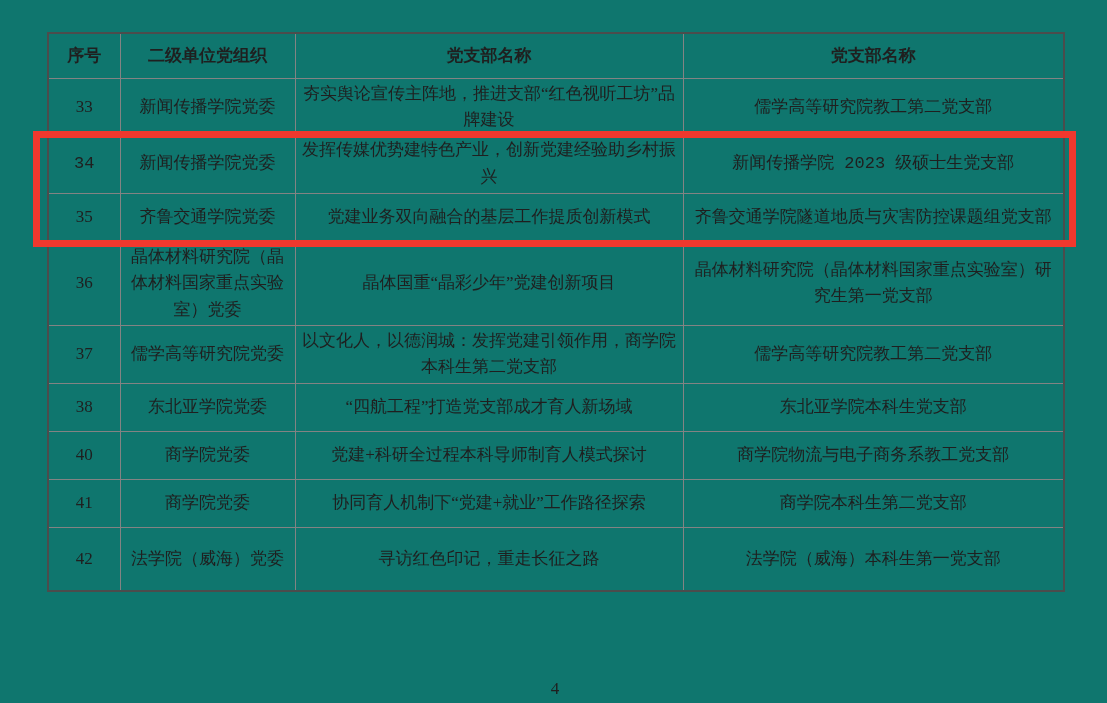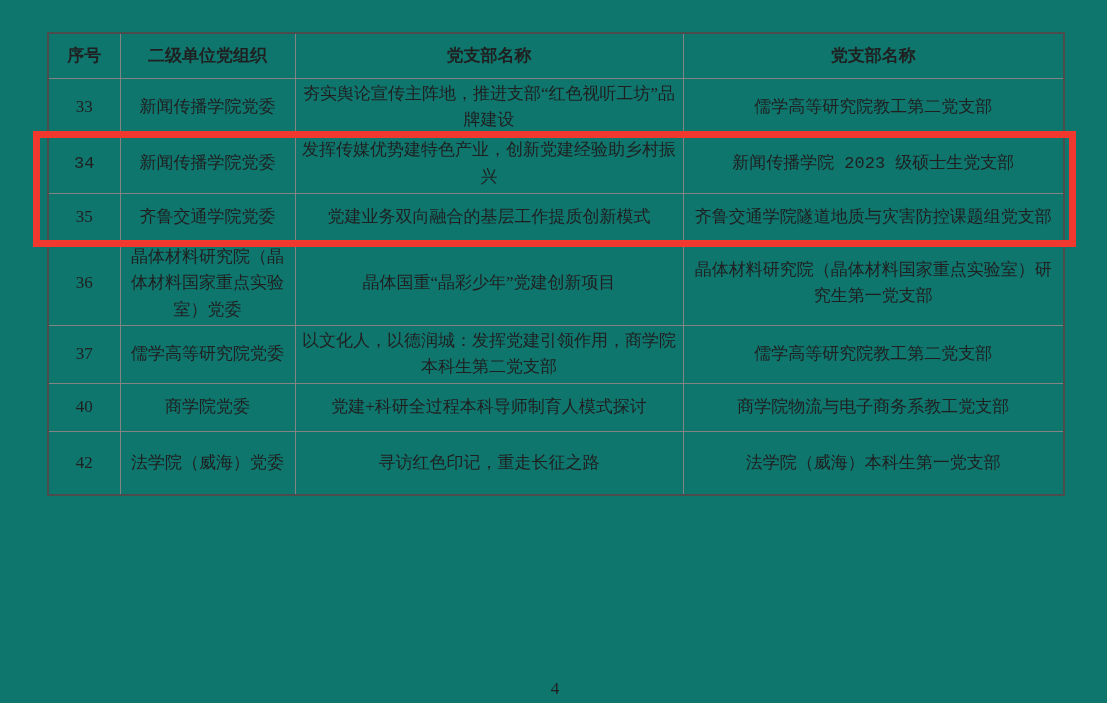--- a/index.html
+++ b/index.html
@@ -114,24 +114,36 @@
             <td>晶体国重“晶彩少年”党建创新项目</td>
             <td>晶体材料研究院（晶体材料国家重点实验室）研究生第一党支部</td>
           </tr>
           <tr style="height: 55px;">
             <td>37</td>
             <td>儒学高等研究院党委</td>
             <td>以文化人，以德润城：发挥党建引领作用，商学院本科生第二党支部</td>
             <td>儒学高等研究院教工第二党支部</td>
           </tr>
           <tr style="height: 48px;">
+            <td>38</td>
+            <td>东北亚学院党委</td>
+            <td>“四航工程”打造党支部成才育人新场域</td>
+            <td>东北亚学院本科生党支部</td>
+          </tr>
+          <tr style="height: 48px;">
             <td>40</td>
             <td>商学院党委</td>
             <td>党建+科研全过程本科导师制育人模式探讨</td>
             <td>商学院物流与电子商务系教工党支部</td>
+          </tr>
+          <tr style="height: 48px;">
+            <td>41</td>
+            <td>商学院党委</td>
+            <td>协同育人机制下“党建+就业”工作路径探索</td>
+            <td>商学院本科生第二党支部</td>
           </tr>
           <tr style="height: 64px;">
             <td>42</td>
             <td>法学院（威海）党委</td>
             <td>寻访红色印记，重走长征之路</td>
             <td>法学院（威海）本科生第一党支部</td>
           </tr>
         </tbody>
     </table>
   </div>

